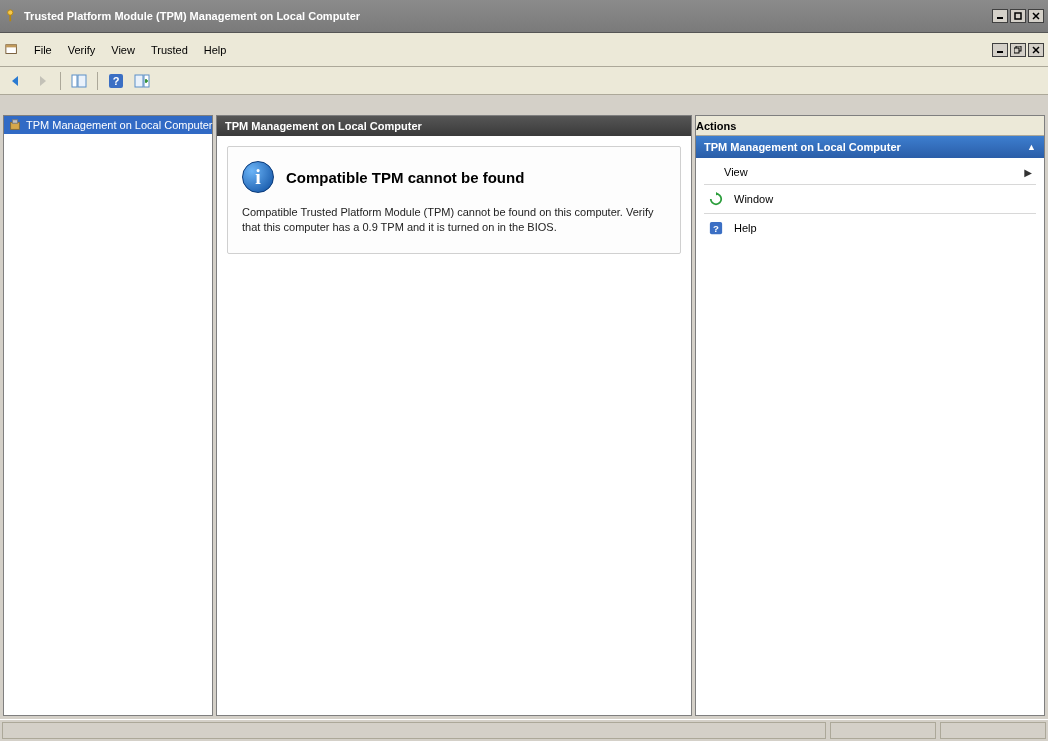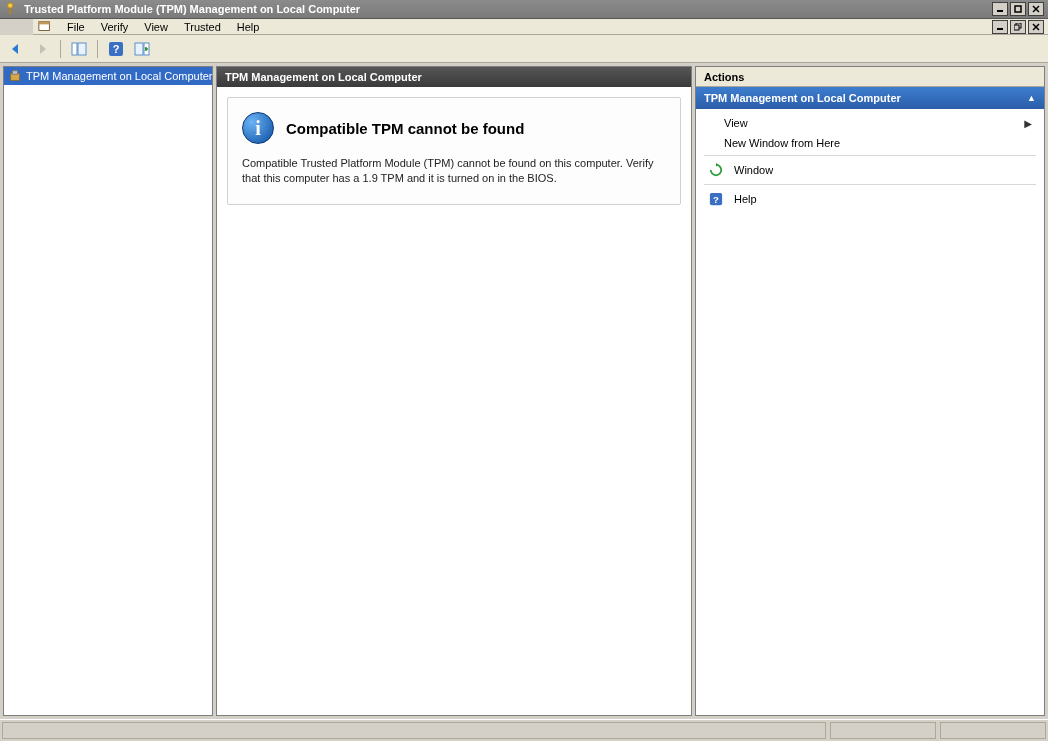--- a/index.html
+++ b/index.html
@@ -7,49 +7,48 @@
   font-family: Tahoma, "Segoe UI", sans-serif;
   font-size: 11px;
   background: #d4d0c8;
   width: 1048px;
   height: 741px;
   overflow: hidden;
   display: flex;
   flex-direction: column;
 }
 .titlebar {
-  height: 19px;
+  height: 33px;
   background: linear-gradient(to bottom, #8b8b8b, #7a7a7a);
   display: flex;
   align-items: center;
   padding: 0 4px;
   color: #fff;
   font-weight: bold;
   border-bottom: 1px solid #555;
 }
 .titlebar .icon { width: 16px; height: 16px; margin-right: 4px; display:flex; align-items:center; justify-content:center;}
 .titlebar .title { flex: 1; }
 .win-controls { display: flex; gap: 2px; }
 .win-btn {
   width: 16px; height: 14px;
   background: #d4d0c8;
   border: 1px solid #404040;
   display: flex; align-items: center; justify-content: center;
   font-size: 9px; font-weight: bold; color: #000;
   cursor: pointer;
 }
 .menubar {
-  height: 16px;
+  height: 34px;
   background: #ece9d8;
   display: flex;
   align-items: center;
   padding: 0 4px;
   border-bottom: 1px solid #aca899;
   position: relative;
-  margin-left: 33px;
 }
 .console-icon { width: 16px; height: 16px; margin-right: 6px; display:flex;align-items:center;justify-content:center;}
 .menu-item { padding: 2px 8px; cursor: pointer; }
 .mdi-controls { position: absolute; right: 4px; display: flex; gap: 2px; }
 .toolbar {
   height: 28px;
   background: #ece9d8;
   display: flex;
   align-items: center;
   padding: 0 4px;
@@ -63,20 +62,21 @@
   cursor: pointer;
 }
 .tb-sep { width: 1px; height: 18px; background: #aca899; margin: 0 4px; }
 .workspace {
   flex: 1;
   display: flex;
   padding: 3px;
   gap: 3px;
   background: #d4d0c8;
   min-height: 0;
+  margin-top: 17px;
 }
 .panel {
   background: #fff;
   border: 1px solid #7f7f7f;
   display: flex;
   flex-direction: column;
 }
 .tree-panel { width: 210px; }
 .tree-item {
   display: flex; align-items: center;
@@ -120,21 +120,21 @@
 }
 .msg-title { font-weight: bold; font-size: 15px; }
 .msg-text { font-size: 11px; color: #222; line-height: 1.35; }
 .actions-panel { width: 350px; }
 .actions-header {
   height: 20px;
   background: #ece9d8;
   border-bottom: 1px solid #aca899;
   font-weight: bold;
   display: flex; align-items: center;
-  padding: 0 8px;
+  padding: 0 0;
 }
 .actions-subheader {
   height: 22px;
   background: linear-gradient(to bottom, #3d7ecf, #2a5da8);
   color: #fff; font-weight: bold;
   display: flex; align-items: center;
   padding: 0 8px;
 }
 .actions-subheader .arrow { margin-left:auto; font-size:9px;}
 .actions-body { flex: 1; background: #fff; padding: 4px 0; }
@@ -271,38 +271,35 @@
   </div>
 
   <div class="panel center-panel">
     <div class="panel-header">TPM Management on Local Computer</div>
     <div class="center-body">
       <div class="msg-card">
         <div class="msg-row">
           <div class="info-circle">i</div>
           <div class="msg-title">Compatible TPM cannot be found</div>
         </div>
-        <div class="msg-text">Compatible Trusted Platform Module (TPM) cannot be found on this computer. Verify that this computer has a 1.9 TPM and it is turned on in the BIOS.</div>
+        <div class="msg-text">Compatible Trusted Platform Module (TPM) cannot be found on this computer. Verify that this computer has a 0.9 TPM and it is turned on in the BIOS.</div>
       </div>
     </div>
   </div>
 
   <div class="panel actions-panel">
     <div class="actions-header">Actions</div>
     <div class="actions-subheader">
       <span>TPM Management on Local Computer</span>
       <span class="arrow">▲</span>
     </div>
     <div class="actions-body">
       <div class="action-item indent">
         <span>View</span>
         <span class="arrow">▶</span>
-      </div>
-      <div class="action-item indent">
-        <span>New Window from Here</span>
       </div>
       <div class="actions-divider"></div>
       <div class="action-item">
         <span class="aicon">
           <svg width="14" height="14" viewBox="0 0 16 16">
               <path d="M8 2 A6 6 0 1 1 2 8" fill="none" stroke="#2a9d3a" stroke-width="2"></path>
               <path d="M8 0 L8 4 L11 2 Z" fill="#2a9d3a"></path>
             </svg>
         </span>
         <span>Window</span>

